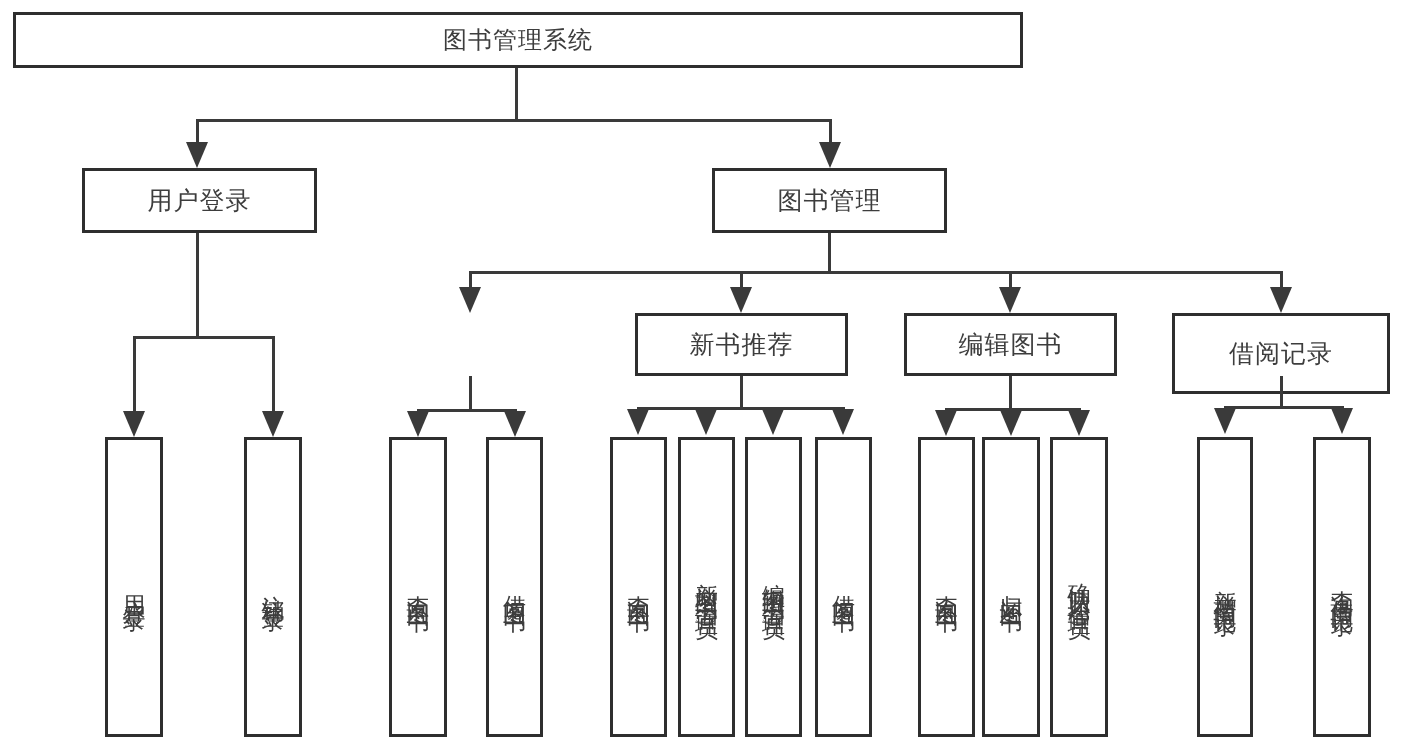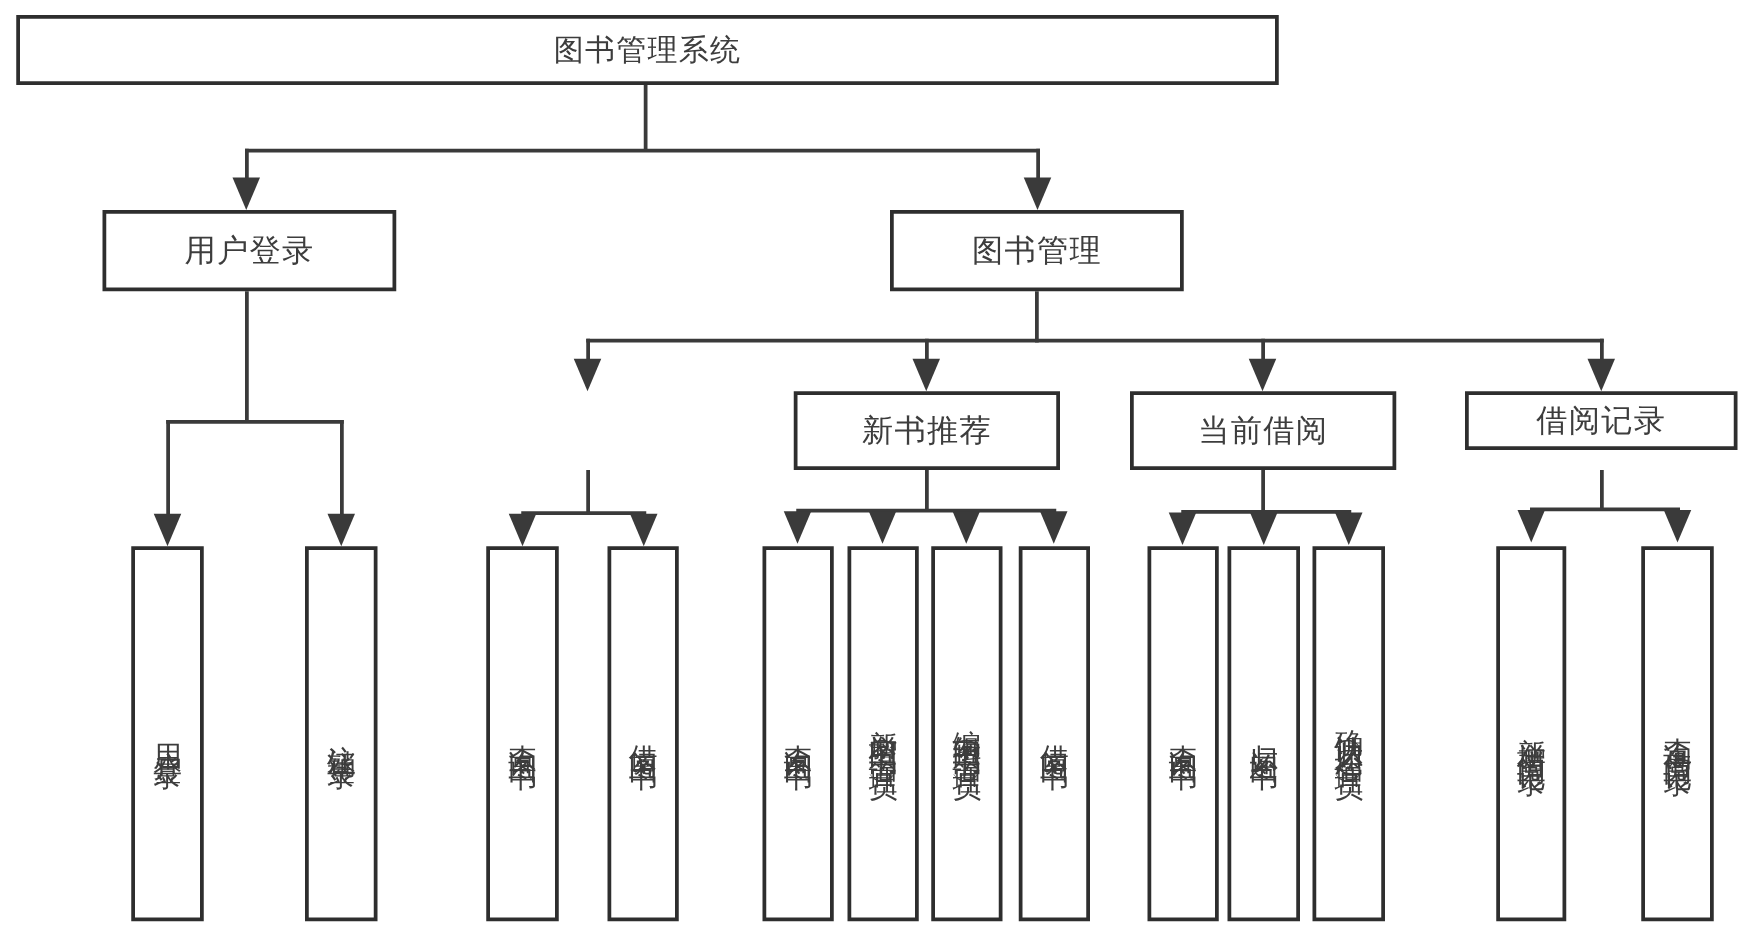--- a/index.html
+++ b/index.html
@@ -85,22 +85,22 @@
   <div class="vline" style="left:469px; top:271px; height:18px;"></div>
   <div class="vline" style="left:740px; top:271px; height:18px;"></div>
   <div class="vline" style="left:1009px; top:271px; height:18px;"></div>
   <div class="vline" style="left:1280px; top:271px; height:18px;"></div>
   <div class="arrow" style="left:459px; top:287px;"></div>
   <div class="arrow" style="left:730px; top:287px;"></div>
   <div class="arrow" style="left:999px; top:287px;"></div>
   <div class="arrow" style="left:1270px; top:287px;"></div>
 
   <div class="box hbox" style="left:635px; top:313px; width:213px; height:63px;">新书推荐</div>
-  <div class="box hbox" style="left:904px; top:313px; width:213px; height:63px;">当前借阅</div>
-  <div class="box hbox" style="left:1172px; top:313px; width:218px; height:47px;">借阅记录</div>
+  <div class="box hbox" style="left:904px; top:313px; width:213px; height:63px;">编辑图书</div>
+  <div class="box hbox" style="left:1172px; top:313px; width:218px; height:81px;">借阅记录</div>
 
   <div class="vline" style="left:469px; top:376px; height:35px;"></div>
   <div class="hline" style="left:417px; top:409px; width:100px;"></div>
   <div class="arrow" style="left:407px; top:411px;"></div>
   <div class="arrow" style="left:504px; top:411px;"></div>
 
   <div class="vline" style="left:740px; top:376px; height:33px;"></div>
   <div class="hline" style="left:637px; top:407px; width:208px;"></div>
   <div class="arrow" style="left:627px; top:409px;"></div>
   <div class="arrow" style="left:695px; top:409px;"></div>

